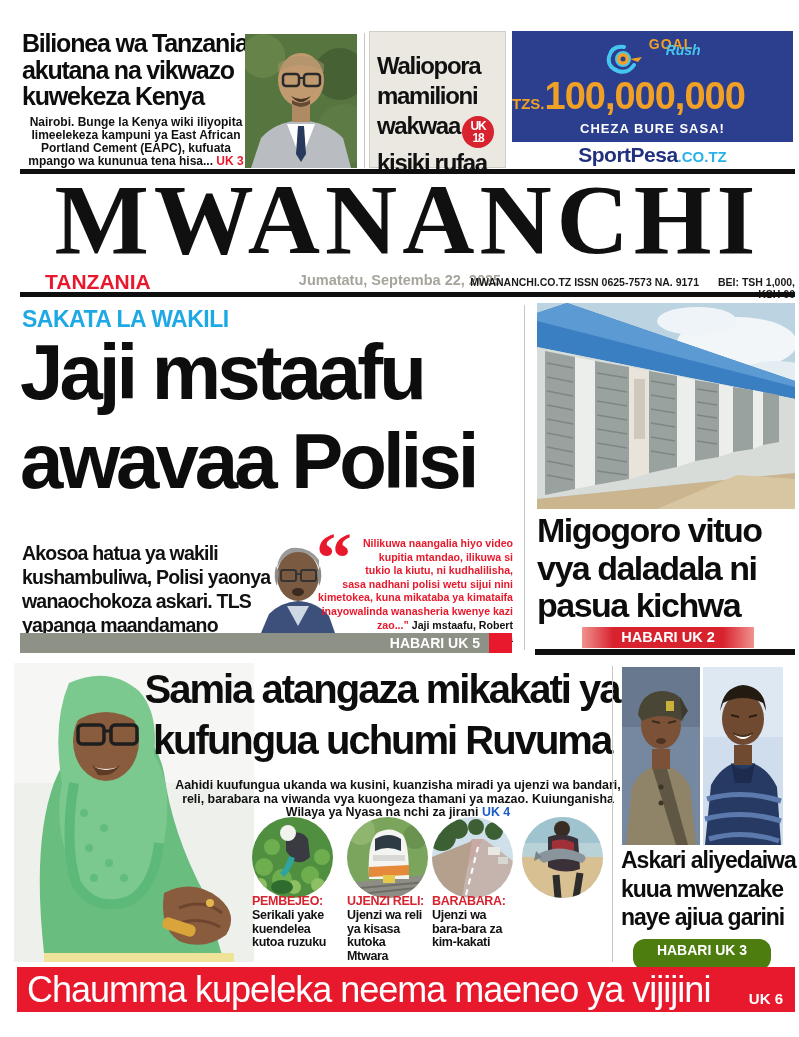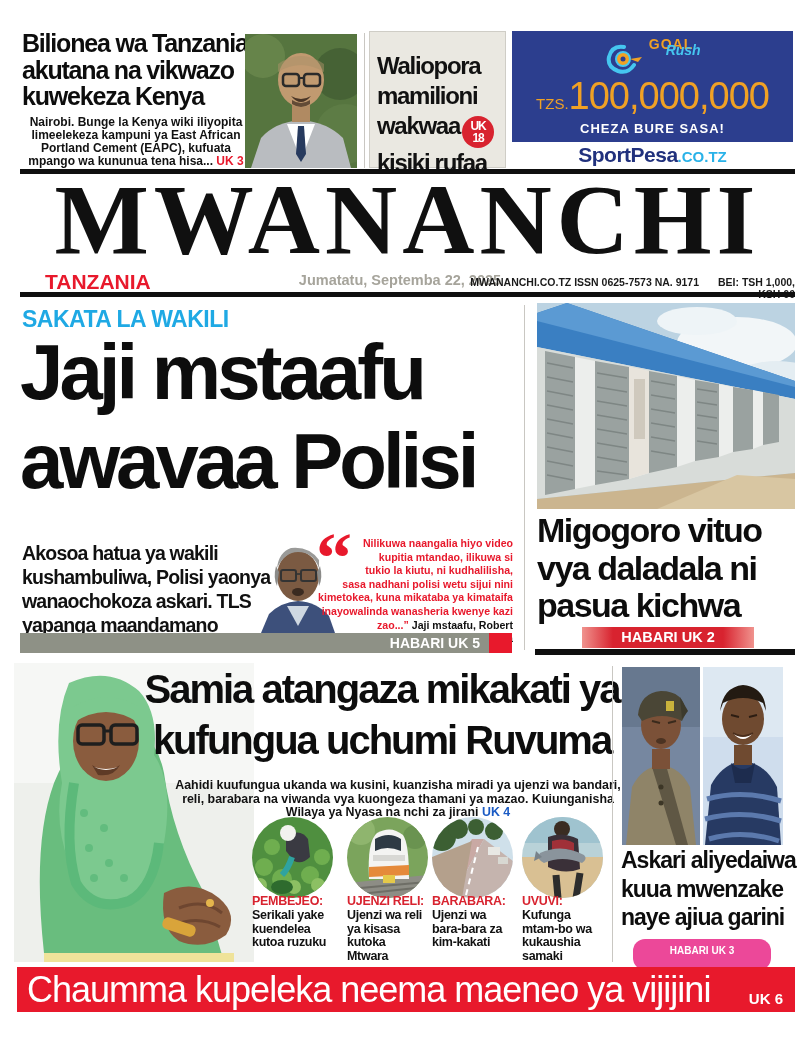--- a/index.html
+++ b/index.html
@@ -20,21 +20,21 @@
   .midbox .hl2{font-size:24px;line-height:30px;letter-spacing:-1.3px;font-weight:bold;white-space:nowrap;}
   .uk-badge{display:inline-block;width:32px;height:32px;border-radius:50%;background:#d8232f;color:#fff;
             text-align:center;vertical-align:-8px;margin-left:2px;}
   .uk-badge span{display:block;font-size:12px;line-height:12px;font-weight:bold;}
   .uk-badge .t{margin-top:4px;}
 
   .ad{left:512px;top:31px;width:281px;height:137px;background:#2c3e8e;}
   .ad-logo{left:0;top:5px;width:281px;text-align:center;}
   .ad-logo .goal{color:#f0a125;font-size:14px;font-weight:bold;letter-spacing:1px;vertical-align:14px;}
   .ad-logo .rush{color:#45c6f0;font-size:14px;font-weight:bold;font-style:italic;vertical-align:8px;margin-left:-32px;}
-  .ad-amt{left:0;top:44px;width:281px;text-align:center;color:#f0a125;font-weight:normal;white-space:nowrap;}
+  .ad-amt{left:0;top:44px;width:281px;text-align:left;color:#f0a125;font-weight:bold;white-space:nowrap;}
   .ad-amt .cur{font-size:15px;}
   .ad-amt .num{font-size:38px;letter-spacing:-1px;}
   .ad-tag{left:0;top:90px;width:281px;text-align:center;color:#fff;font-size:13px;font-weight:bold;letter-spacing:1px;}
   .ad-site{left:0;top:111px;width:281px;height:26px;background:#fff;text-align:center;line-height:26px;}
   .ad-site .sp{color:#21317d;font-size:21px;font-weight:bold;letter-spacing:-0.5px;}
   .ad-site .tld{color:#29b2e8;font-size:15px;font-weight:bold;}
 
   .rule{background:#0f0f0f;}
 
   
@@ -70,22 +70,22 @@
   .samia-head{left:120px;top:664px;width:524px;text-align:center;font-size:40px;line-height:51px;letter-spacing:-2px;}
   .samia-lead{left:172px;top:779px;width:452px;text-align:center;font-size:12.4px;line-height:13.6px;font-weight:bold;}
   .ref-blue{color:#1b5bc4;font-weight:bold;}
   .circ{border-radius:50%;overflow:hidden;width:81px;height:81px;top:817px;}
   .cap{top:895px;font-size:12.5px;line-height:13.8px;font-weight:bold;letter-spacing:-0.3px;}
   .cap .lab{color:#d8232f;display:block;}
 
   .officer-photo{left:622px;top:667px;width:78px;height:178px;}
   .civ-photo{left:703px;top:667px;width:80px;height:178px;}
   .askari-head{left:621px;top:846px;font-size:23px;line-height:28.5px;letter-spacing:-1px;}
-  .pill{left:633px;top:939px;width:138px;height:31px;background:#ec4899;border-radius:12px;
-        color:#fff;font-size:10px;line-height:23px;font-weight:bold;text-align:center;}
+  .pill{left:633px;top:939px;width:138px;height:31px;background:#4d7c0f;border-radius:12px;
+        color:#fff;font-size:14px;line-height:23px;font-weight:bold;text-align:center;}
 
   
   .banner{left:17px;top:967px;width:778px;height:45px;background:#e8192c;}
   .banner .txt{position:absolute;left:10px;top:0;line-height:45px;color:#fff;font-size:36px;
                font-weight:normal;letter-spacing:-1px;white-space:nowrap;}
   .banner .ref{position:absolute;right:12px;bottom:5px;color:#fff;font-size:15px;font-weight:bold;}
 </style>
 </head>
 <body>
 
@@ -351,24 +351,20 @@
     <span>Serikali yake kuendelea kutoa ruzuku</span>
   </div>
   <div class="abs cap" style="left:347px;width:80px;">
     <span class="lab">UJENZI RELI:</span>
     <span>Ujenzi wa reli ya  kisasa kutoka Mtwara</span>
   </div>
   <div class="abs cap" style="left:432px;width:80px;">
     <span class="lab">BARABARA:</span>
     <span>Ujenzi wa bara-bara za kim-kakati</span>
   </div>
-  <div class="abs cap" style="left:522px;width:80px;">
-    <span class="lab">UVUVI:</span>
-    <span>Kufunga mtam-bo wa kukaushia samaki</span>
-  </div>
 
   <div class="abs vdiv" style="left:612px;top:666px;height:296px;"></div>
 
   <svg class="abs officer-photo" viewBox="0 0 78 178">
     <rect width="78" height="178" fill="#7687a0"></rect>
     <rect x="0" y="0" width="78" height="60" fill="#67788f"></rect>
     <path d="M4,178 L10,120 Q20,100 39,98 Q58,100 68,120 L74,178 Z" fill="#8f8468"></path>
     <path d="M30,100 L54,178 L66,178 L44,98 Z" fill="#5f5744"></path>
     <rect x="30" y="82" width="18" height="20" fill="#7b5138"></rect>
     <ellipse cx="39" cy="58" rx="20" ry="24" fill="#7b5138"></ellipse>

